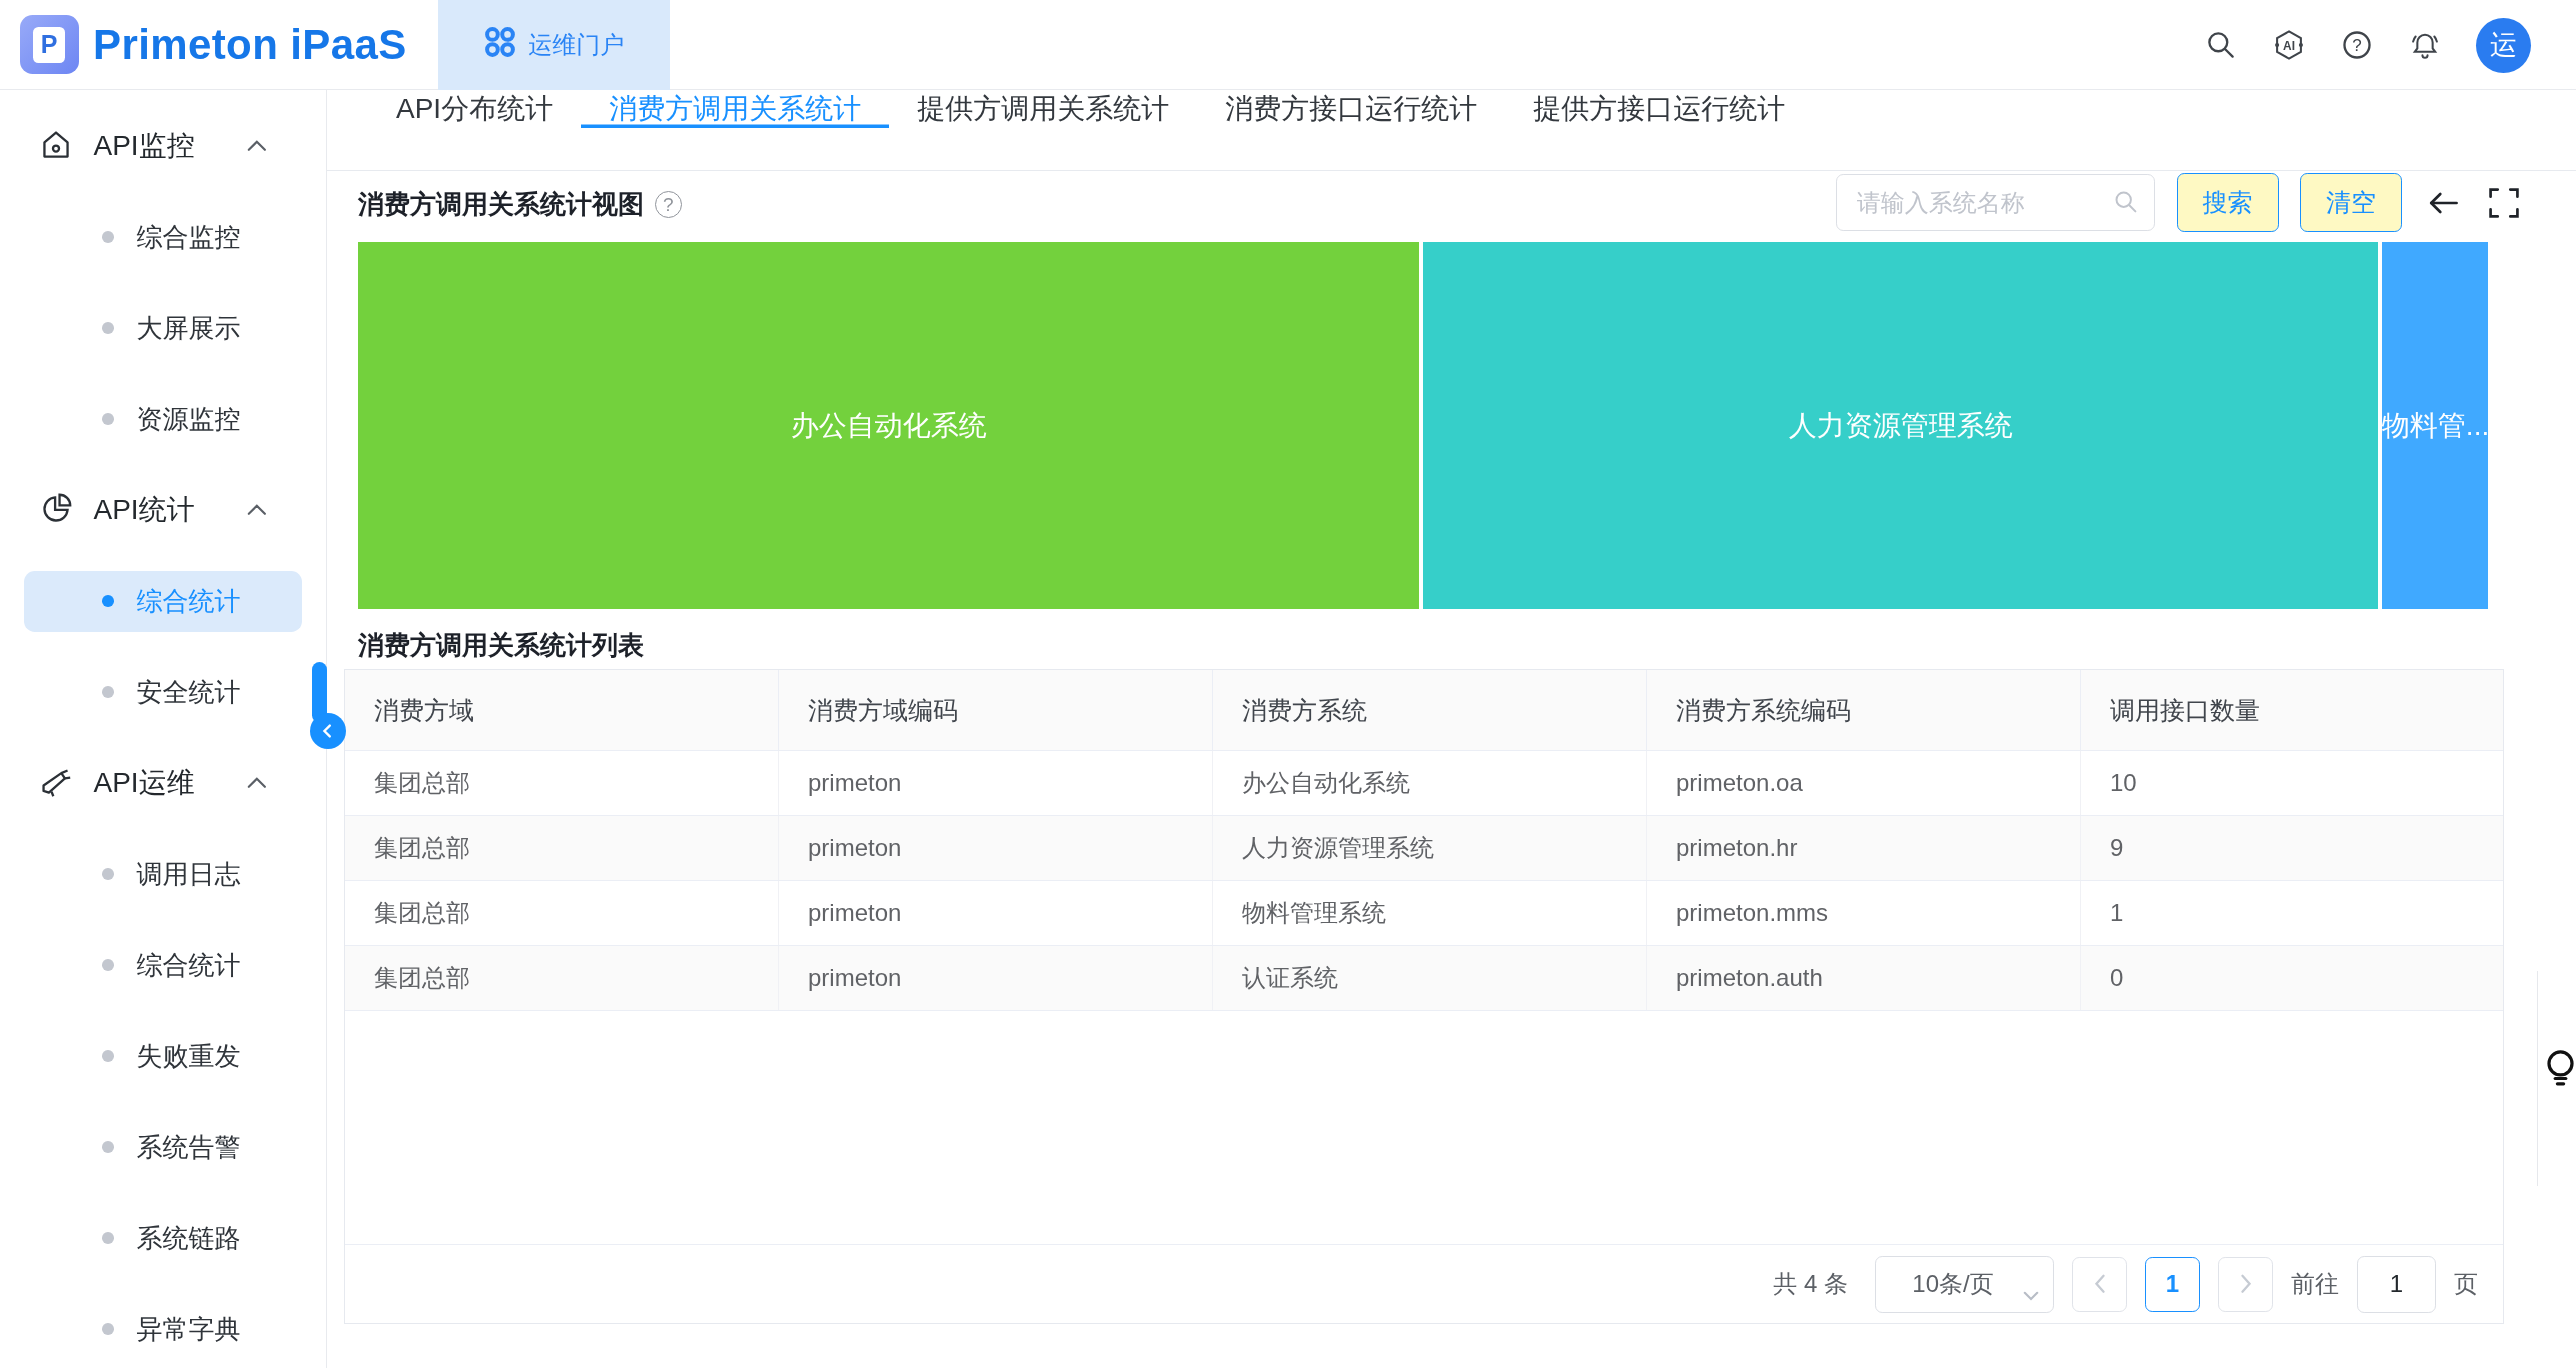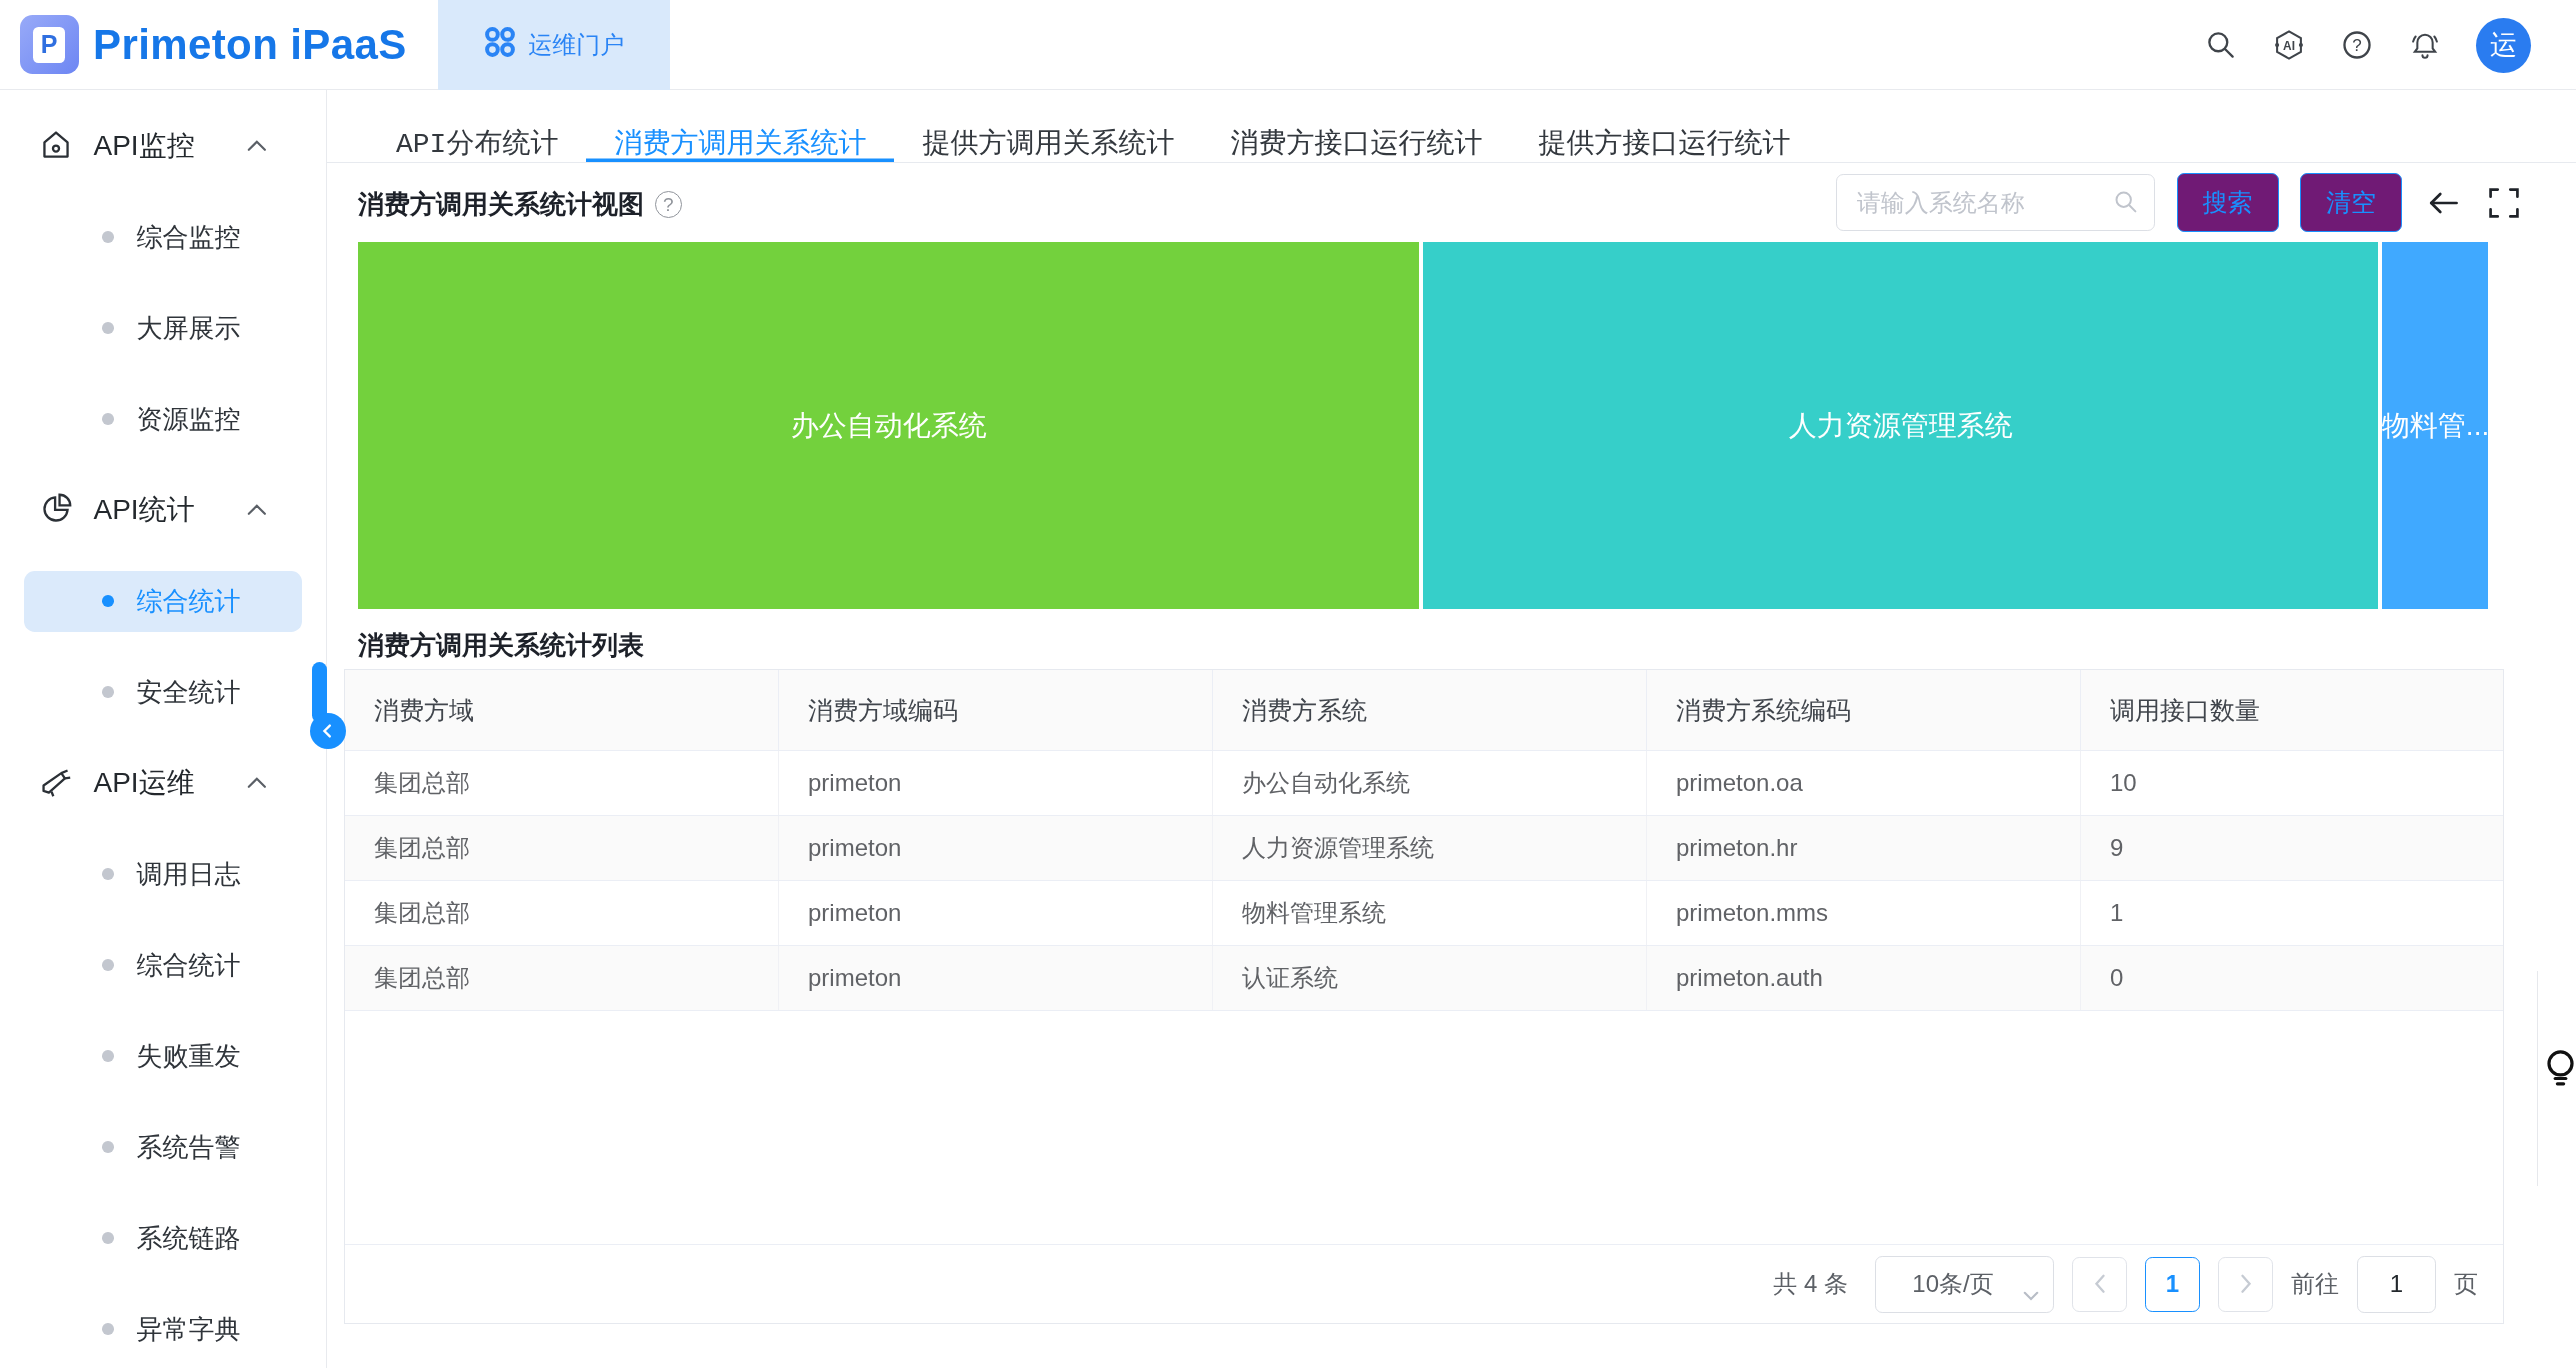--- a/index.html
+++ b/index.html
@@ -37,38 +37,38 @@
   .sub-row.active::before { content:""; position:absolute; left:24px; right:24px; top:15px; bottom:15px;
     background:#dbeafb; border-radius:10.7px; }
   .sub-row.active .bullet { background:#1890ff; position:relative; }
   .sub-row.active .slabel { color:#1890ff; position:relative; }
   .collapse-bar { position:absolute; left:312px; top:662px; width:15px; height:61px; border-radius:8px;
     background:#1890ff; z-index:25; cursor:pointer; }
   .collapse-toggle { position:absolute; left:310px; top:713px; width:36px; height:36px; border-radius:50%;
     background:#1890ff; display:flex; align-items:center; justify-content:center; z-index:26; cursor:pointer; }
 
   
-  .tabbar { position:absolute; left:327px; top:82px; width:2249px; height:81px; background:#fff;
-    border-bottom:1.8px solid #e7eaef; display:flex; align-items:flex-end; padding-left:41px; z-index:10;font-family:Liberation Mono, monospace; }
+  .tabbar { position:absolute; left:327px; top:90px; width:2249px; height:81px; background:#fff;
+    border-bottom:1.8px solid #e7eaef; display:flex; align-items:flex-start; padding-left:41px; z-index:10; }
   .tab { padding:0 28px; display:flex; align-items:center; font-size:28px; color:#33383e; cursor:pointer; }
   .tab.active { color:#1890ff; box-shadow:inset 0 -3.6px 0 #1890ff; }
 
   
   .section-title { position:absolute; left:358px; top:187px; display:flex; align-items:center; gap:10.7px; }
   .section-title .txt { font-size:26px; font-weight:bold; color:#1d2129; }
   .qmark { width:27px; height:27px; border-radius:50%; border:1.8px solid #9094 9b; border:1.8px solid #90949b;
     color:#90949b; font-size:19px; display:flex; align-items:center; justify-content:center; cursor:pointer; }
   .toolbar { position:absolute; top:173px; right:53px; display:flex; align-items:center; gap:21.5px; }
   .search-box { position:relative; width:319px; height:57px; }
   .search-box input { width:100%; height:100%; border:1.8px solid #dcdfe5; border-radius:7.2px;
     padding:0 54px 0 19.7px; font-size:24px; color:#303133; outline:none;
     font-family:"Liberation Sans","DejaVu Sans",sans-serif; }
   .search-box input::placeholder { color:#c0c4cc; }
   .search-box .in-icon { position:absolute; right:16px; top:14.3px; }
-  .btn { width:102px; height:59px; border:1.8px solid #1890ff; border-radius:7.2px; background:#701a75;
+  .btn { width:102px; height:59px; border:1.8px solid #1890ff; border-radius:7.2px; background:#fef9c3;
     color:#1890ff; font-size:25px; display:flex; align-items:center; justify-content:center; cursor:pointer; }
   .tool-icon { width:39px; height:39px; display:flex; align-items:center; justify-content:center; cursor:pointer; }
 
   
   .treemap { position:absolute; left:358px; top:242px; width:2130px; height:367px; display:flex; gap:3.6px; }
   .tm-block { height:100%; display:flex; align-items:center; justify-content:center; cursor:pointer; min-width:0; }
   .tm-label { color:#fff; font-size:28px; white-space:nowrap; overflow:hidden; }
 
   
   .table-title { position:absolute; left:358px; top:628px; font-size:26px; font-weight:bold; color:#1d2129; }

